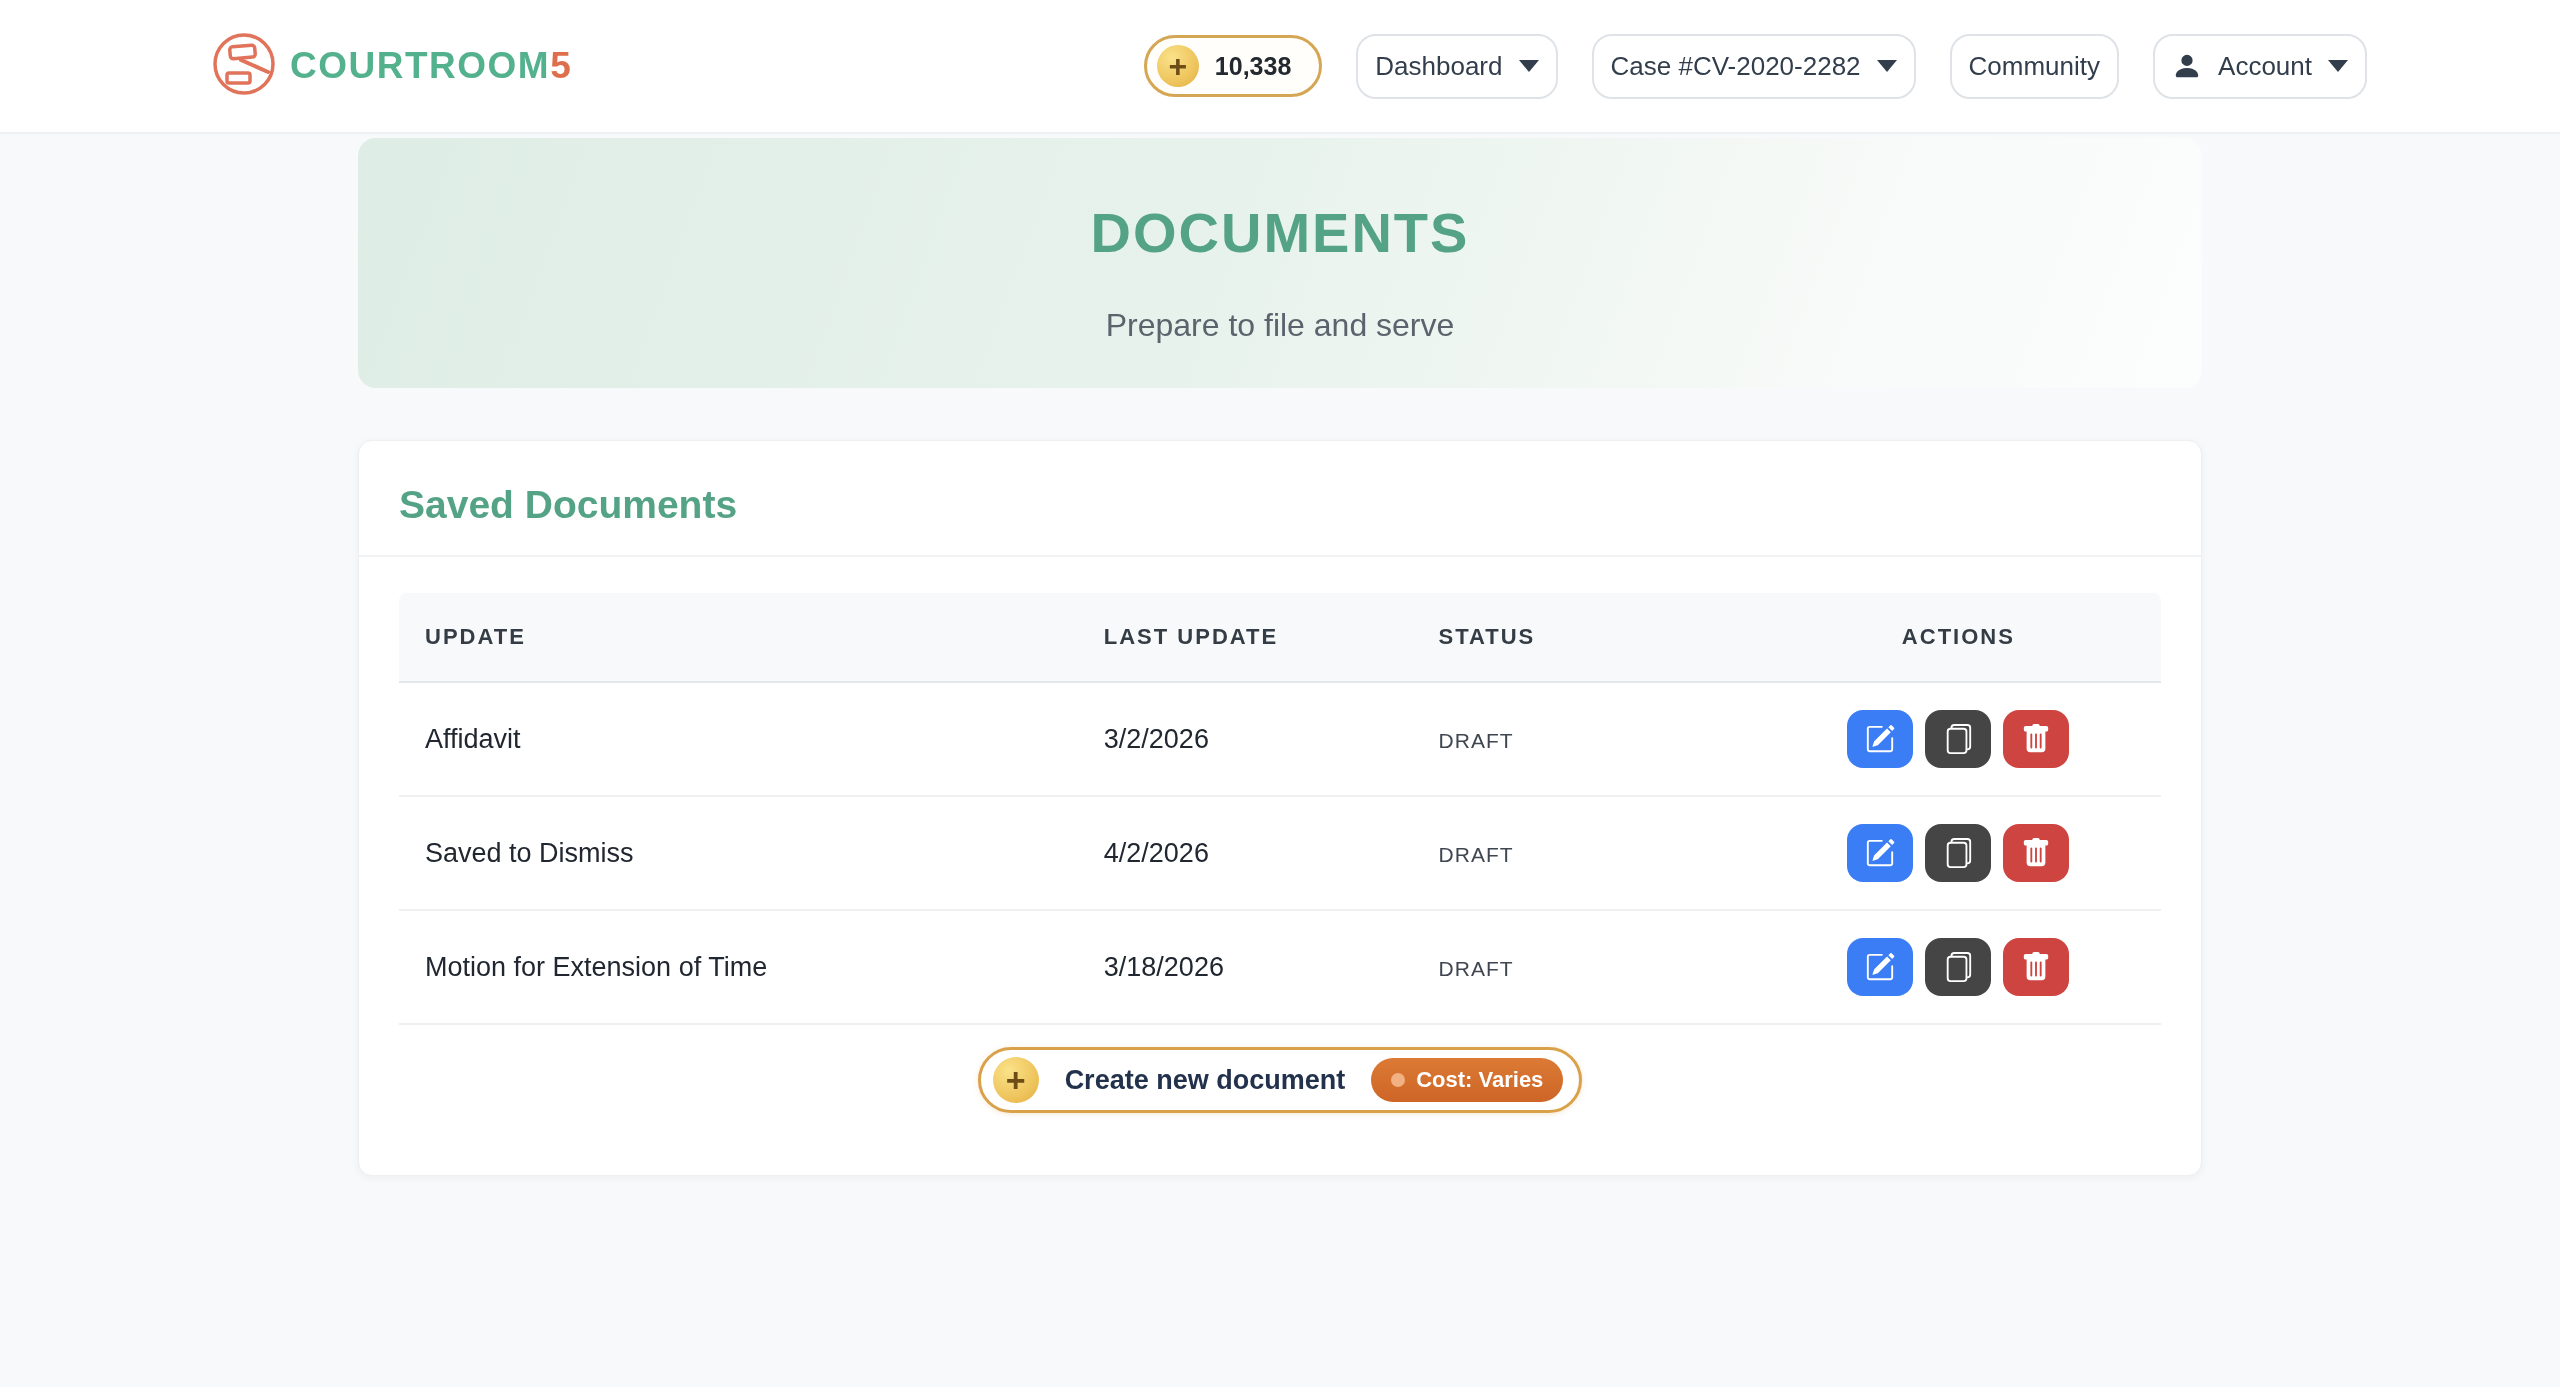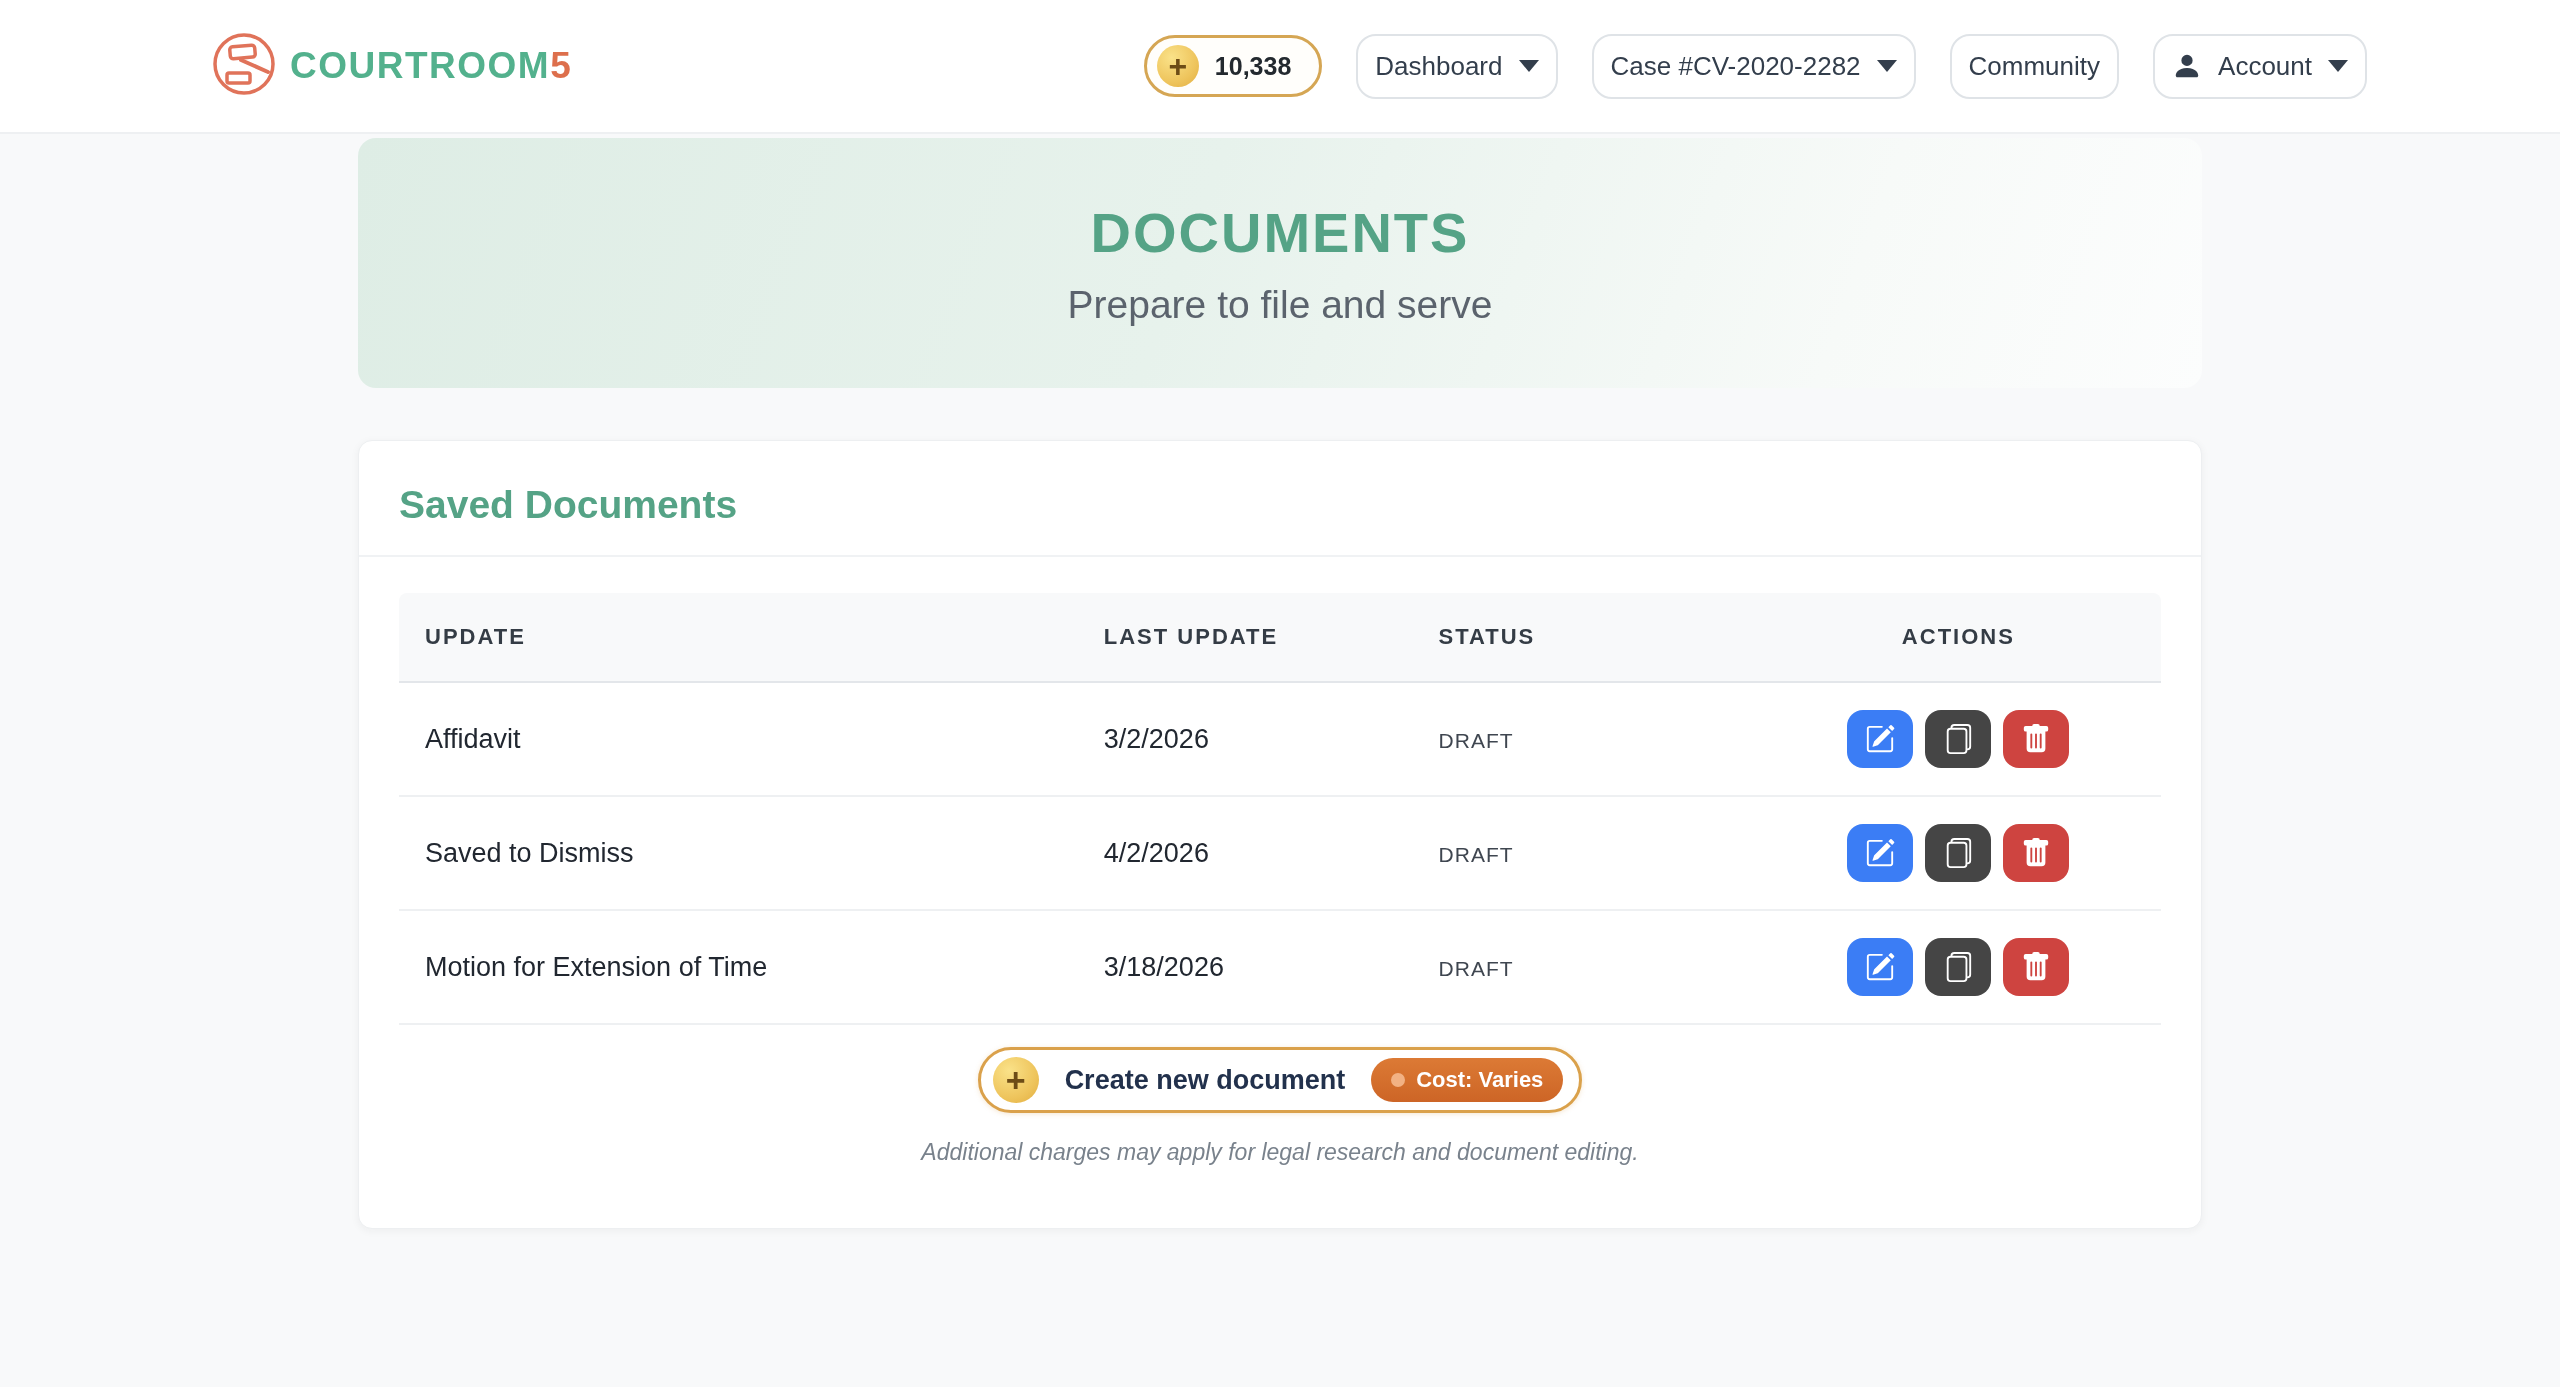--- a/index.html
+++ b/index.html
@@ -48,21 +48,21 @@
   
   .content { width:1844px; margin:0 auto; }
 
   
   .hero {
     margin-top:4px; height:250px; border-radius:18px;
     background:linear-gradient(110deg, #deede5 0%, #e7f2ec 45%, #f7faf8 80%, #fcfdfd 100%);
     text-align:center; padding-top:62px;
   }
   .hero-title { font-size:56px; font-weight:700; letter-spacing:2px; color:#55a386; }
-  .hero-sub { margin-top:18px; font-size:39px; color:#5b636d; }
+  .hero-sub { margin-top:42px; font-size:32px; color:#5b636d; }
 
   
   .card {
     margin-top:52px; background:#fff; border-radius:14px;
     border:1px solid #edeff1; box-shadow:0 2px 8px rgba(33,40,48,.05);
   }
   .card-head { padding:42px 40px 28px; border-bottom:2px solid #f0f2f4; }
   .card-heading { font-size:39px; font-weight:600; color:#55a386; }
   .card-body { padding:36px 40px 62px; }
 
@@ -274,16 +274,15 @@
         <button class="create-btn">
           <span class="coin coin-lg">+</span>
           <span class="create-label">Create new document</span>
           <span class="cost-badge">
             <span class="cost-dot"></span>
             <span>Cost: Varies</span>
           </span>
         </button>
       </div>
 
-      <div class="footnote">Additional charges may apply for legal research and document editing.</div>
     </div>
   </div>
 </div>
 
 </body></html>

